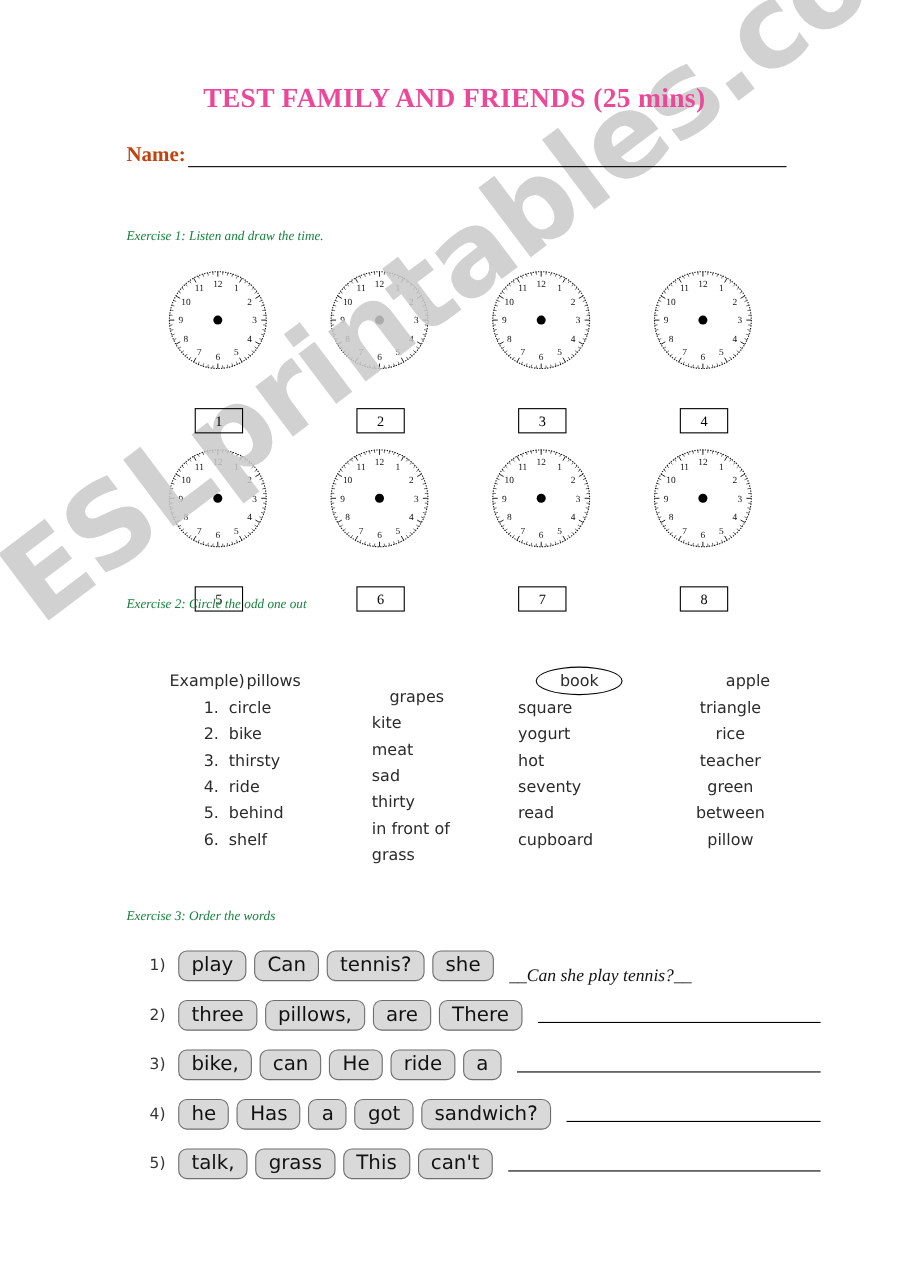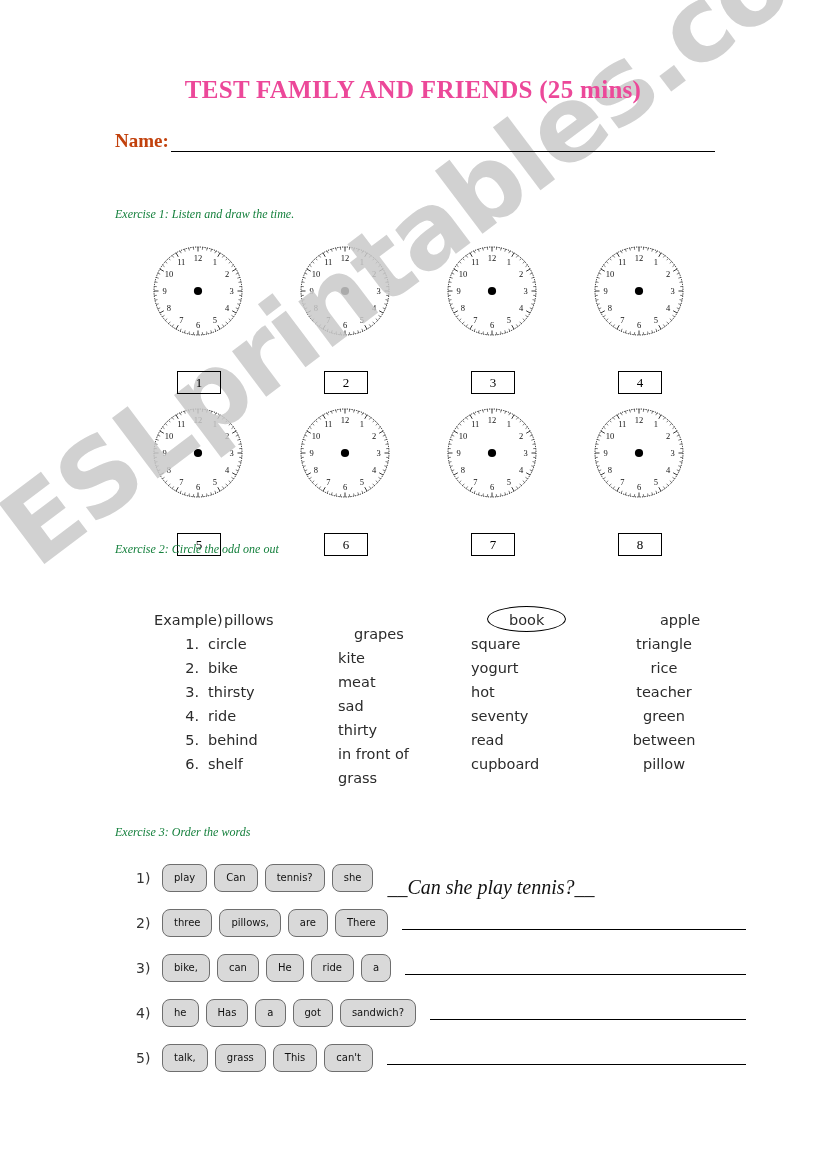--- a/index.html
+++ b/index.html
@@ -226,36 +226,36 @@
     background: #d9d9d9;
     border: 1.4px solid #6e6e6e;
     border-radius: 8px;
     height: 28px;
     padding: 0 11px;
     min-width: 14px;
     display: flex;
     align-items: center;
     justify-content: center;
     font-family: "DejaVu Sans", sans-serif;
-    font-size: 10px;
+    font-size: 18px;
     color: #111;
     box-sizing: border-box;
     white-space: nowrap;
   }
   .answer-area {
     flex: 1 1 auto;
     display: flex;
     align-items: center;
     padding-left: 14px;
     min-width: 0;
   }
   .answer-text {
     font-family: "Liberation Serif", serif;
     font-style: italic;
-    font-size: 20px;
+    font-size: 16px;
     color: #111;
     white-space: nowrap;
     margin-top: 20px;
   }
   .answer-line {
     flex: 1 1 auto;
     border-bottom: 1.8px solid #000;
     height: 14px;
     min-width: 40px;
   }

